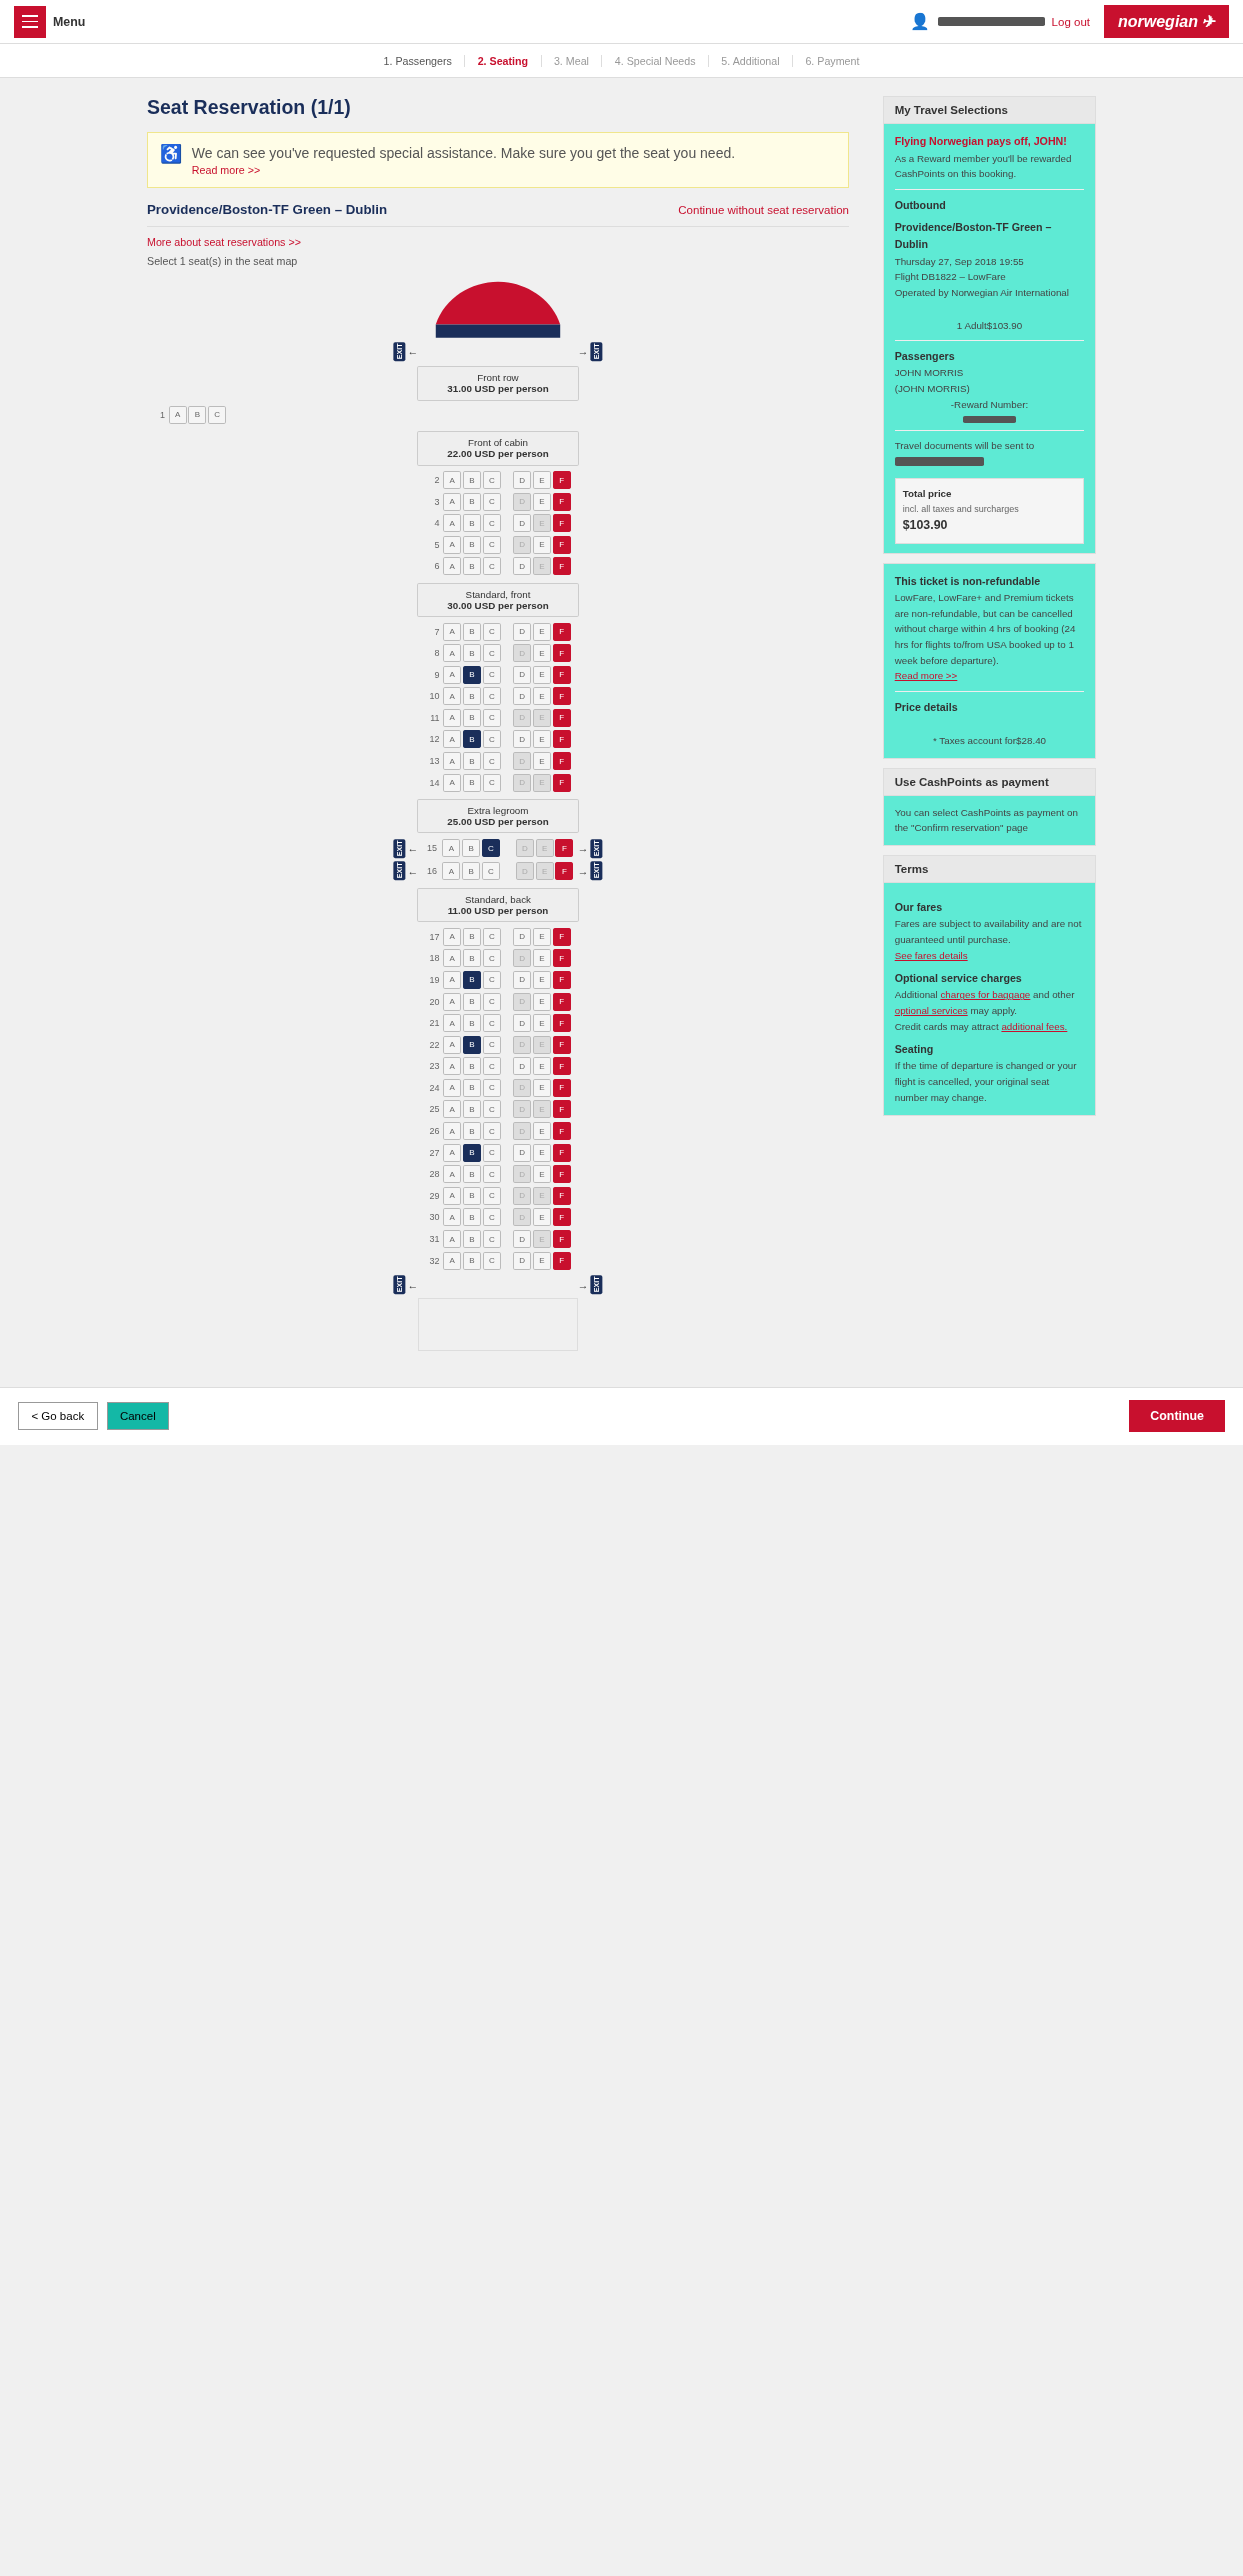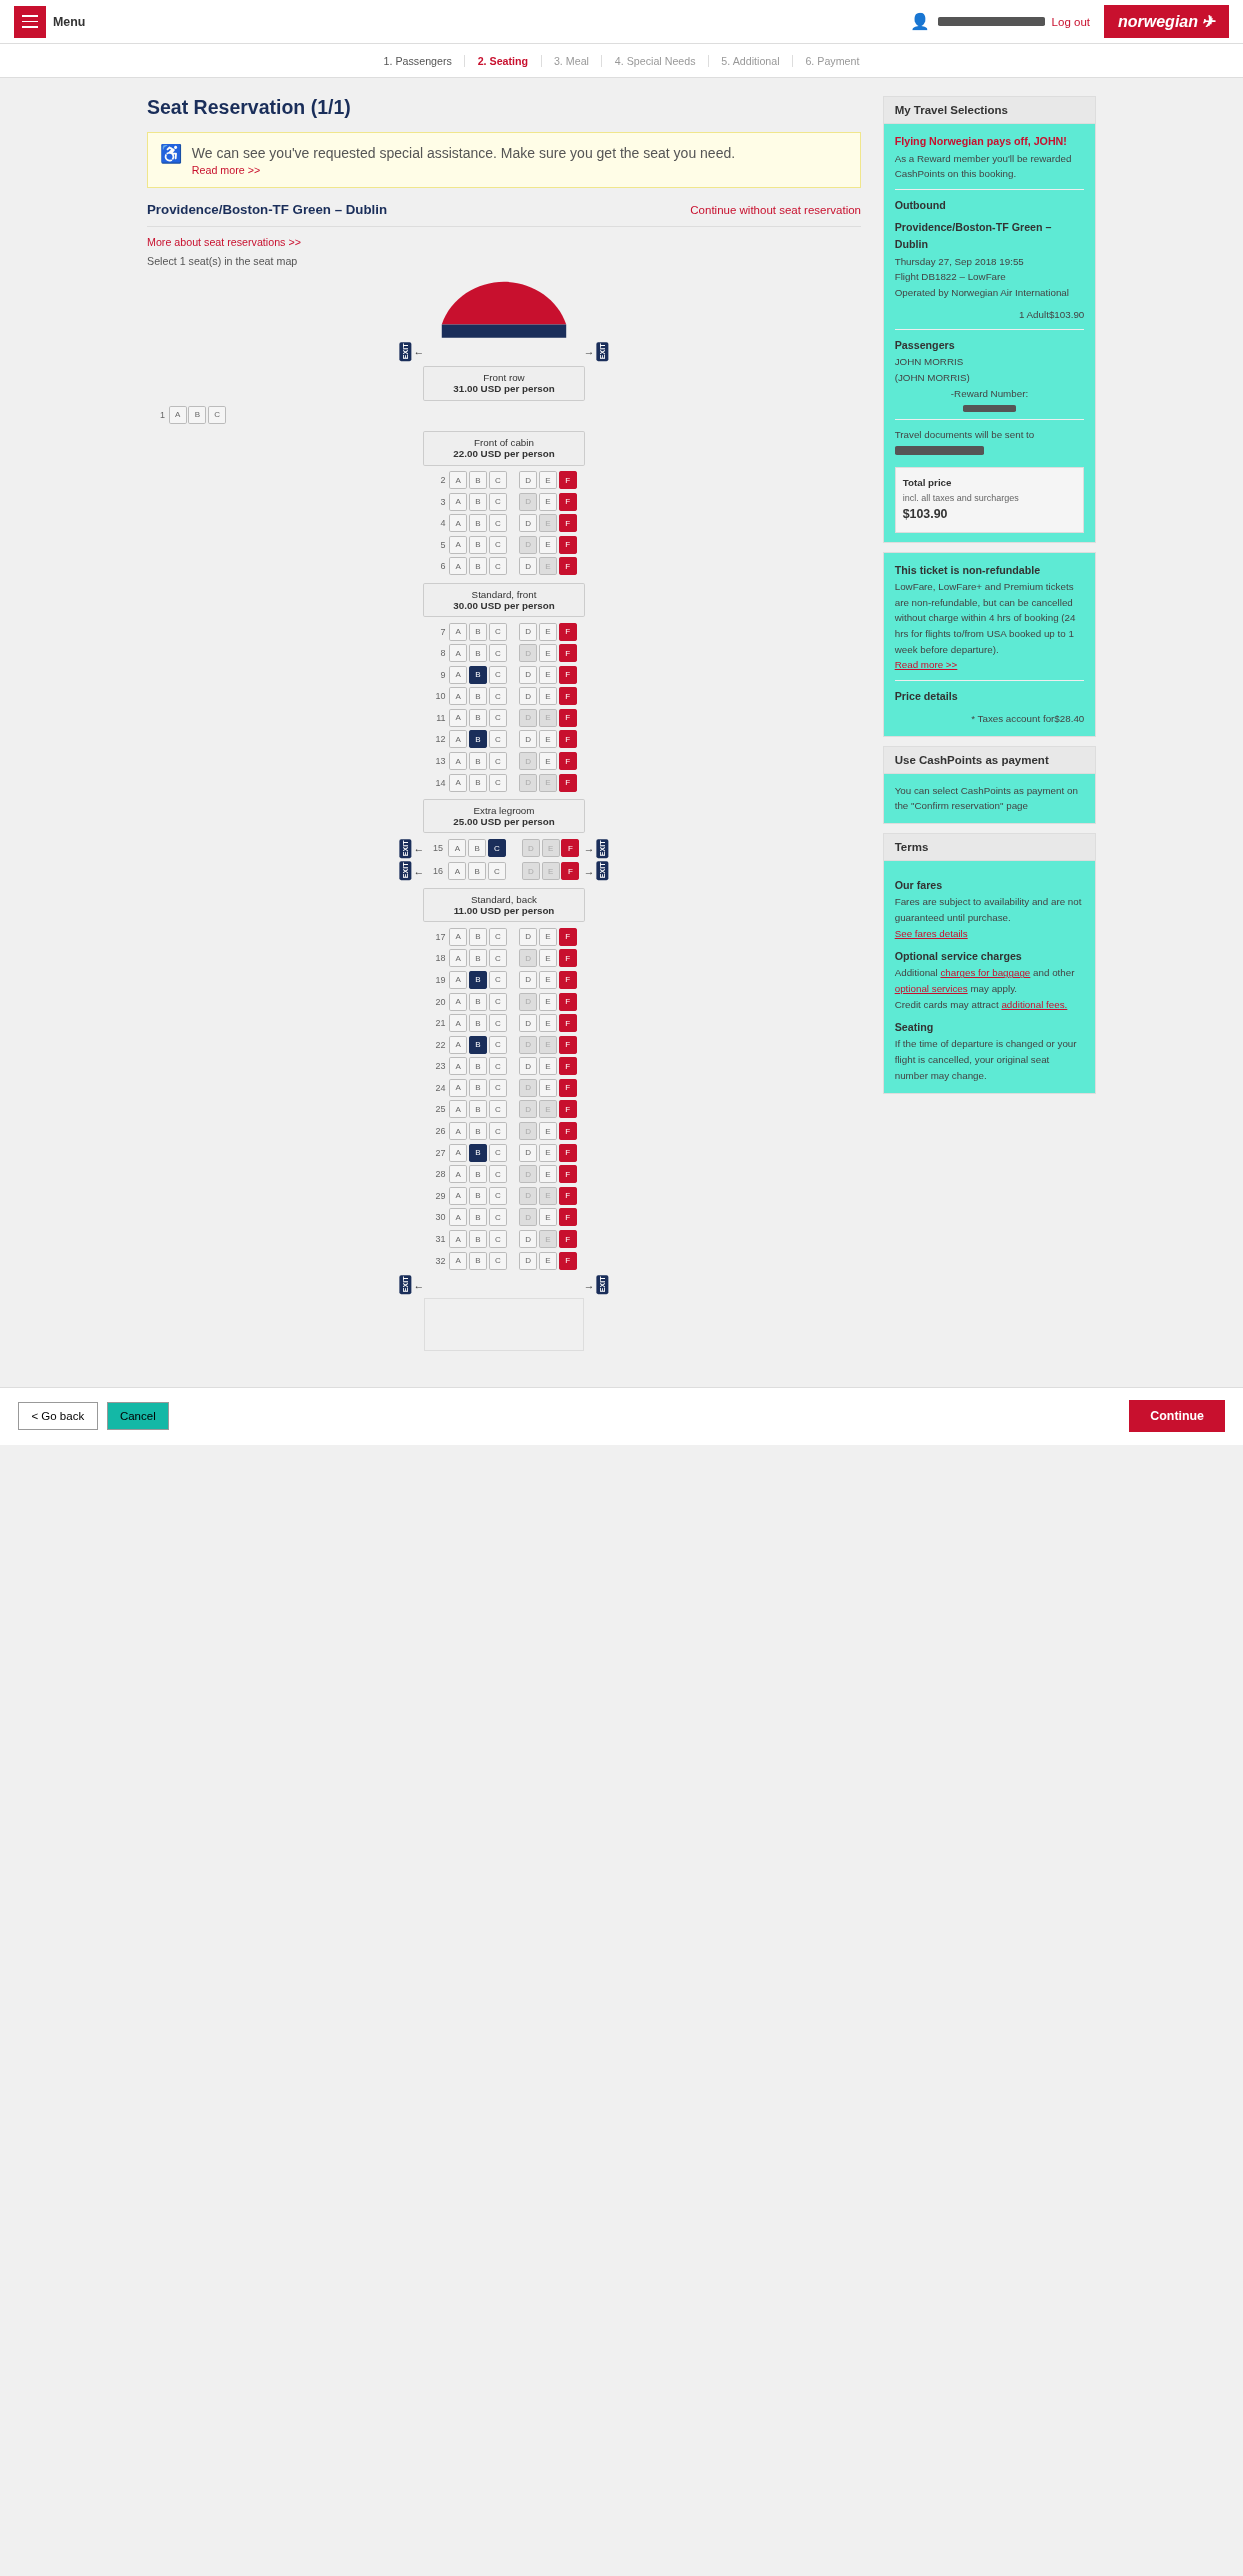--- a/index.html
+++ b/index.html
@@ -21,21 +21,21 @@
 
     
     .progress-bar { background: #fff; text-align: center; padding: 10.7px 0; border-bottom: 0.9px solid #ddd; }
     .progress-bar ul { list-style: none; display: inline-flex; gap: 0; }
     .progress-bar li { font-size: 10.7px; color: #999; padding: 0 12.4px; border-right: 0.9px solid #ddd; }
     .progress-bar li:last-child { border-right: none; }
     .progress-bar li.active { color: #c8102e; font-weight: bold; }
     .progress-bar li.done { color: #555; }
 
     
-    .main-container { max-width: 977px; margin: 0 auto; padding: 18px 14px; display: flex; gap: 22px; }
+    .main-container { max-width: 977px; margin: 0 auto; padding: 18px 14px; display: flex; gap: 34px; }
     .left-panel { flex: 1; }
     .right-panel { width: 213px; flex-shrink: 0; }
 
     
     .page-title { font-size: 19.5px; font-weight: bold; color: #1a2e5a; margin-bottom: 12.4px; }
 
     
     .alert-box { background: #fffde7; border: 0.9px solid #f0e68c; padding: 10.7px 12.4px; margin-bottom: 14px; display: flex; gap: 9px; align-items: flex-start; }
     .alert-icon { font-size: 18px; }
     .alert-text { font-size: 14px; color: #555; line-height: 1.5; }
@@ -66,21 +66,21 @@
     .seat.highlight { background: #1a2e5a; color: #fff; border-color: #1a2e5a; }
     .seat.red { background: #c8102e; color: #fff; border-color: #c8102e; }
 
     
     .panel-section { background: #5eead4; border: 0.9px solid #ddd; margin-bottom: 9px; }
     .panel-section-title { background: #e8e8e8; padding: 7px 10.7px; font-size: 11.5px; font-weight: bold; color: #333; border-bottom: 0.9px solid #ddd; }
     .panel-body { padding: 9px 10.7px; font-size: 9.8px; line-height: 1.6; color: #444; }
     .panel-body strong { color: #c8102e; font-size: 10.7px; }
     .panel-body .flight-detail { margin-top: 5.3px; }
     .panel-body .label { font-weight: bold; font-size: 10.7px; color: #333; }
-    .panel-body .price-line { display: flex; justify-content: flex-end; margin-top: 6px; }
+    .panel-body .price-line { display: flex; justify-content: center; margin-top: 17px; }
     .panel-body .total-price { background: #f5f5f5; padding: 7px; margin-top: 7px; border: 0.9px solid #ddd; }
     .panel-body .total-price .label { font-size: 9.8px; }
     .panel-body .total-price .amount { font-weight: bold; font-size: 12.4px; color: #333; }
     .panel-body .redtext { color: #c8102e; text-decoration: underline; cursor: pointer; }
     .panel-body .terms-heading { font-weight: bold; font-size: 10.7px; color: #333; margin-top: 7px; }
 
     
     .footer { background: #fff; border-top: 0.9px solid #ddd; padding: 12.4px 18px; display: flex; justify-content: space-between; align-items: center; margin-top: 18px; }
     .footer-left { display: flex; gap: 9px; }
     .btn-back { background: #fff; border: 0.9px solid #999; padding: 7px 12.4px; font-size: 11.5px; cursor: pointer; }

